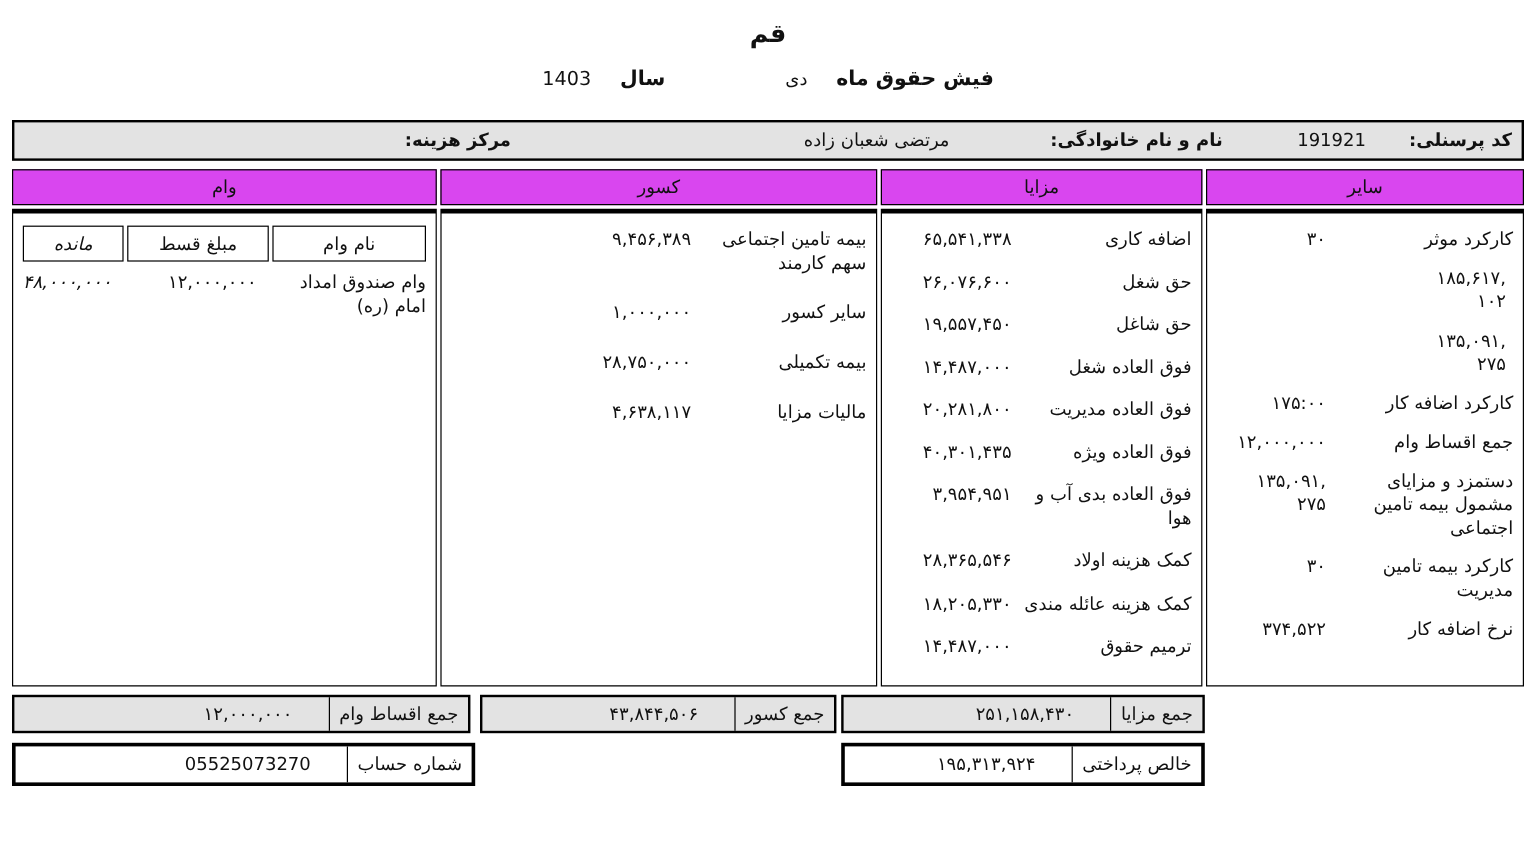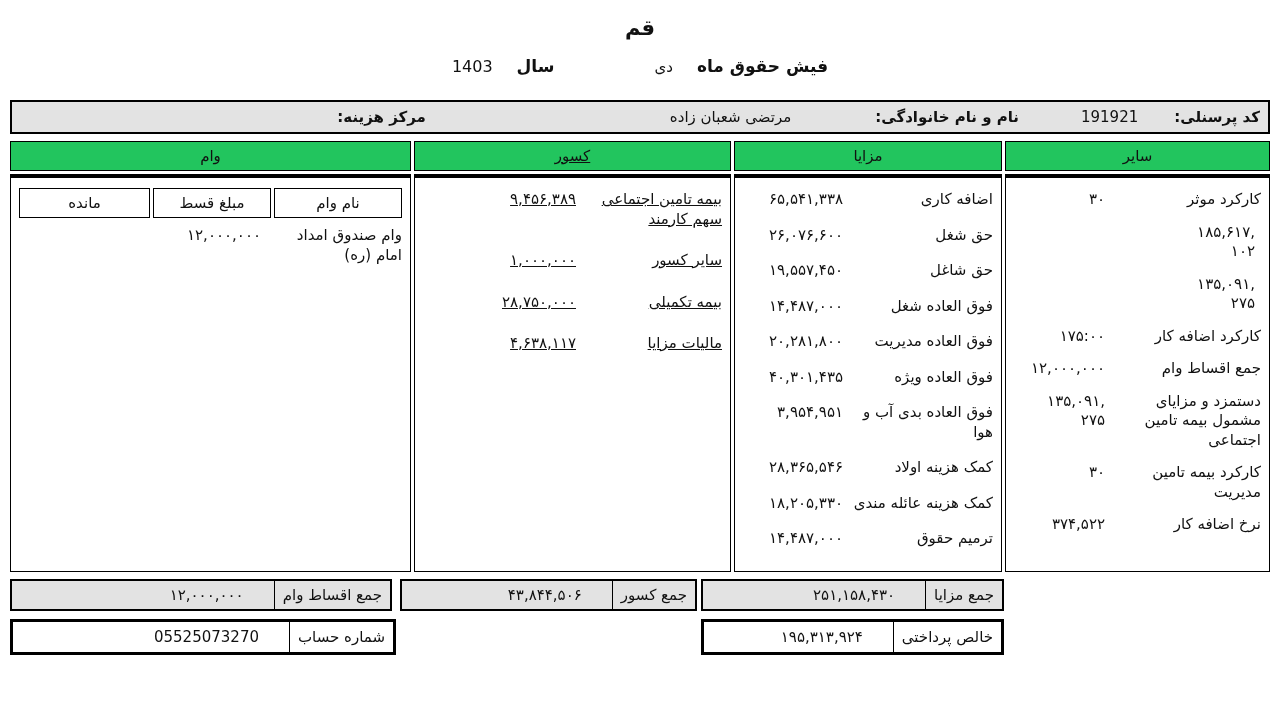--- a/index.html
+++ b/index.html
@@ -32,25 +32,25 @@
   .emp-code-label { margin-left:36px; }
   .emp-code       { margin-left:62px; direction:ltr; }
   .emp-name-label { margin-left:84px; }
   .emp-name       { margin-left:244px; white-space:nowrap; }
 
   
   .columns { margin-top:7px; display:flex; direction:rtl; gap:3px; }
   .col { display:flex; flex-direction:column; }
   .col-other      { width:265px; }
   .col-benefits   { width:268px; }
-  .col-deductions { width:317px;text-decoration:underline; }
+  .col-deductions { width:364px; }
   .col-loan       { flex:1; }
   .col-header {
     border:1px solid #000; height:30px; line-height:28px;
-    text-align:center; font-size:15px; margin-bottom:3px; background:#22c55e;
+    text-align:center; font-size:15px; margin-bottom:3px; background:#d946ef;
   }
   .col-body {
     border:1px solid #000; border-top:4px solid #000;
     height:398px; padding:12px 8px 8px 8px; background:#fff; overflow:hidden;
   }
 
   .prow { display:flex; direction:rtl; line-height:1.3; font-size:15px; }
   .plabel { white-space:normal; }
   .pvalue { flex:1; direction:ltr; text-align:right; white-space:pre-line; }
   .col-other      .prow { margin-bottom:13px; }
@@ -64,21 +64,21 @@
   .col-deductions .pvalue { padding-right:16px; }
 
   
   .loan-subheaders { display:flex; direction:rtl; gap:3px; margin:-2px 0 0 0; }
   .loan-cell-h {
     border:1px solid #000; height:30px; line-height:28px;
     text-align:center; font-size:15px;
   }
   .lc-name { flex:0 0 128px; }
   .lc-inst { flex:0 0 118px; }
-  .lc-bal  { flex:1; }
+  .lc-bal  { flex:1;font-style:italic; }
   .loan-row { display:flex; direction:rtl; gap:3px; margin-top:8px; font-size:15px; line-height:1.3; }
   .loan-row .lc-name { }
   .loan-row .num { direction:ltr; text-align:right; padding-right:10px; }
 
   
   .totals, .footer-row { display:flex; direction:rtl; }
   .totals { margin-top:7px; }
   .footer-row { margin-top:8px; }
   .t-spacer-other { width:266px; }
   .f-spacer-other { width:266px; }
@@ -263,20 +263,21 @@
         <div class="col-body">
           <div class="loan-subheaders">
             <div class="loan-cell-h lc-name">نام وام</div>
             <div class="loan-cell-h lc-inst">مبلغ قسط</div>
             <div class="loan-cell-h lc-bal">مانده</div>
           </div>
           <div>
   <div class="loan-row">
     <div class="lc-name">وام صندوق امداد امام (ره)</div>
     <div class="lc-inst num">۱۲,۰۰۰,۰۰۰</div>
+    <div class="lc-bal num">۴۸,۰۰۰,۰۰۰</div>
   </div>
 </div>
         </div>
       </div>
 
     </div>
 
     <div class="totals">
       <div class="t-spacer-other"></div>
       <div class="sumbox tbox-benefits">

